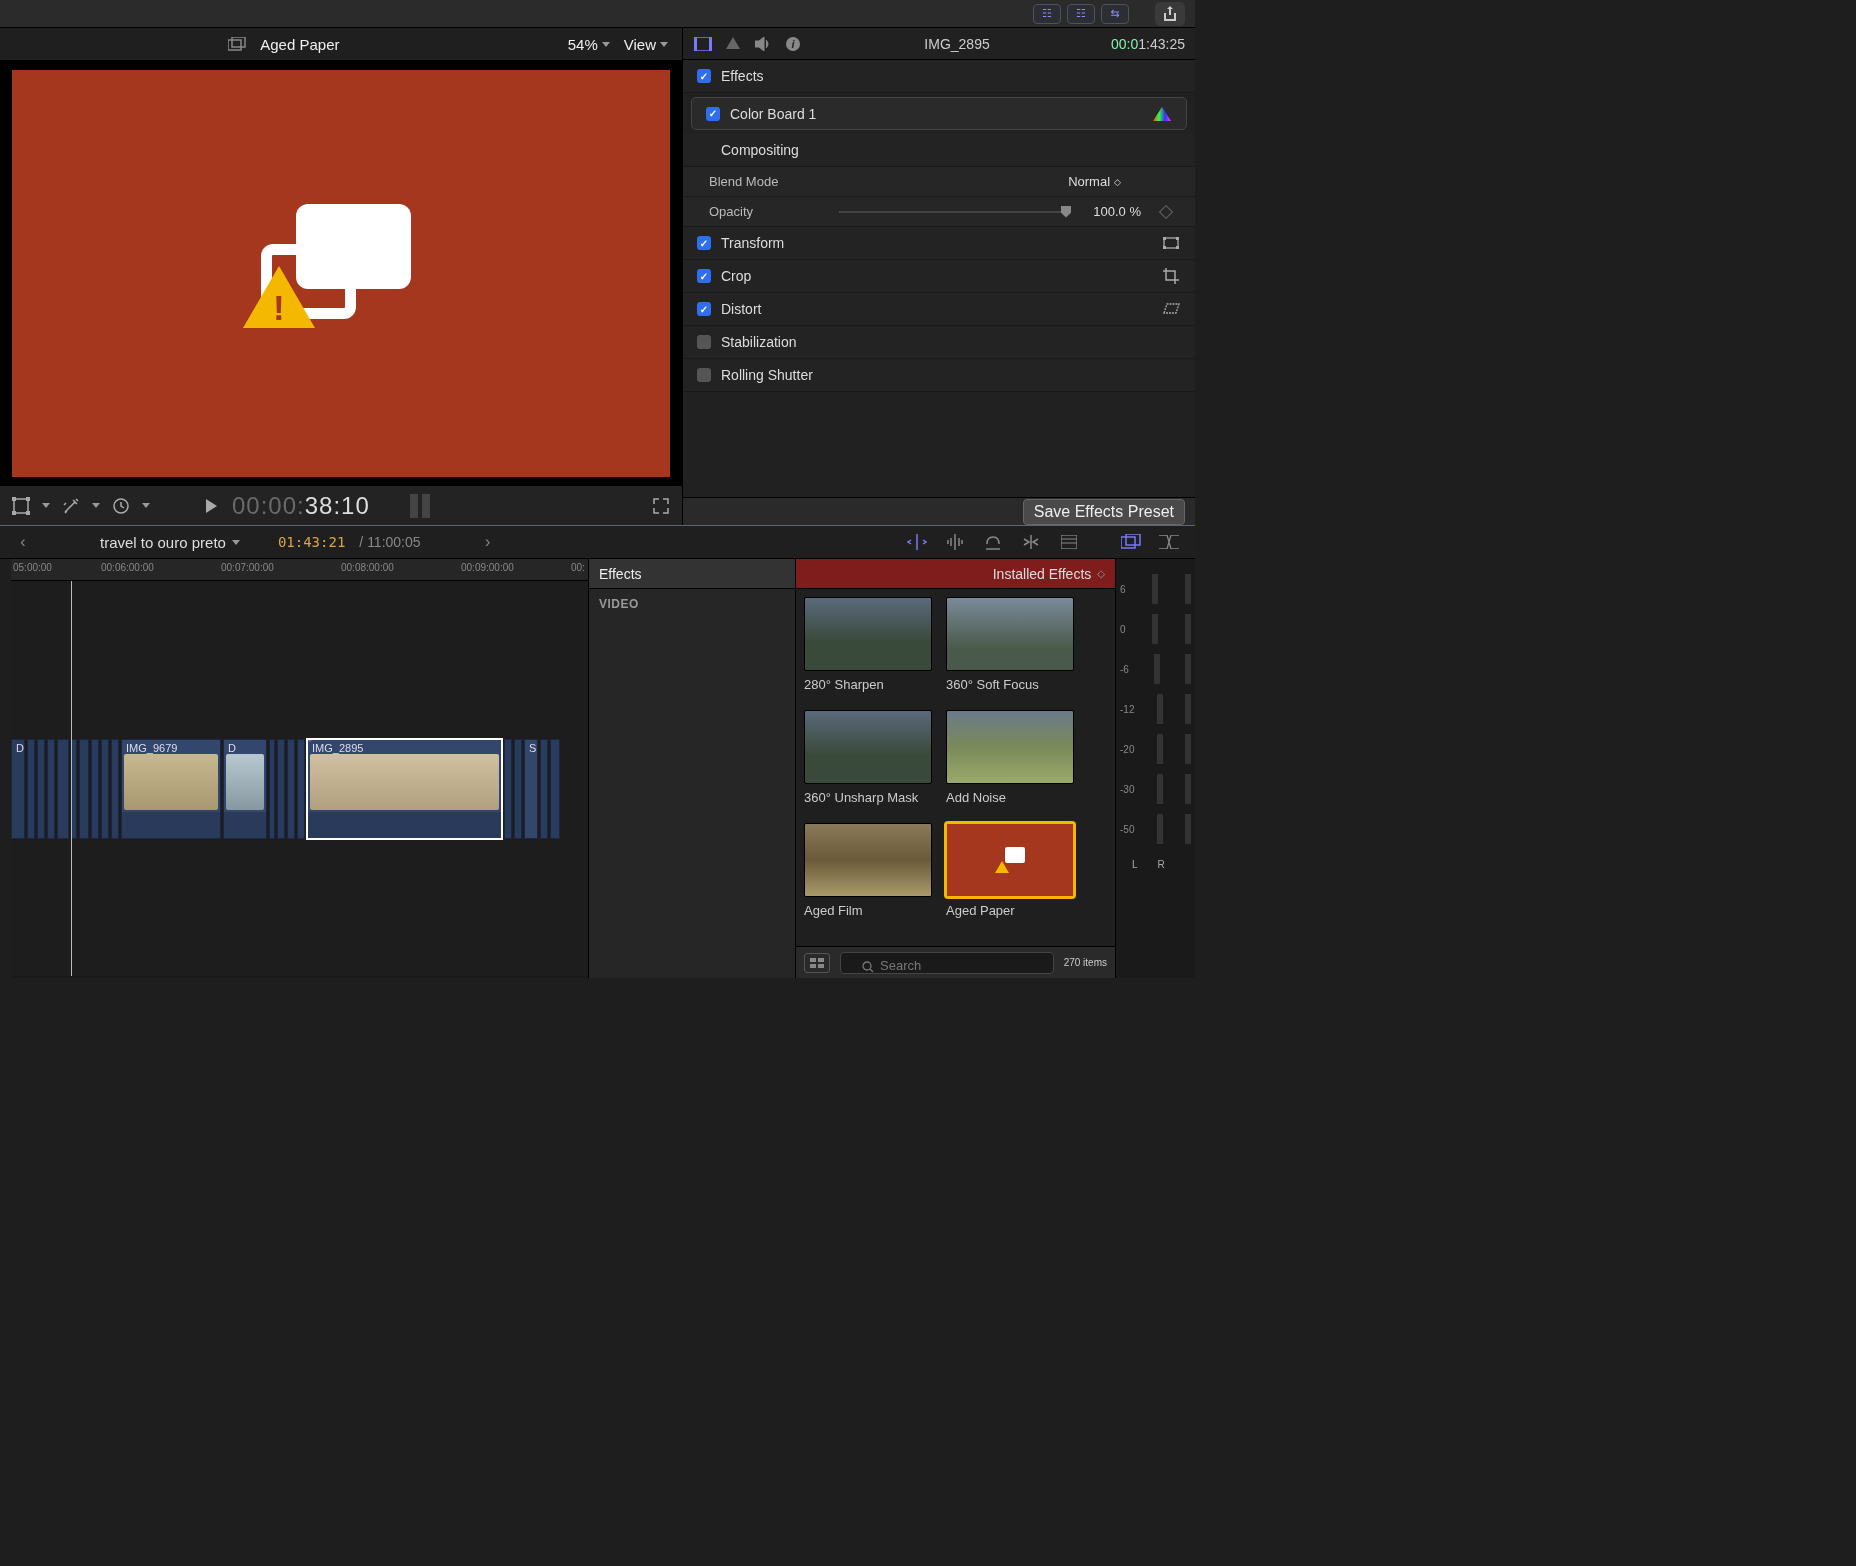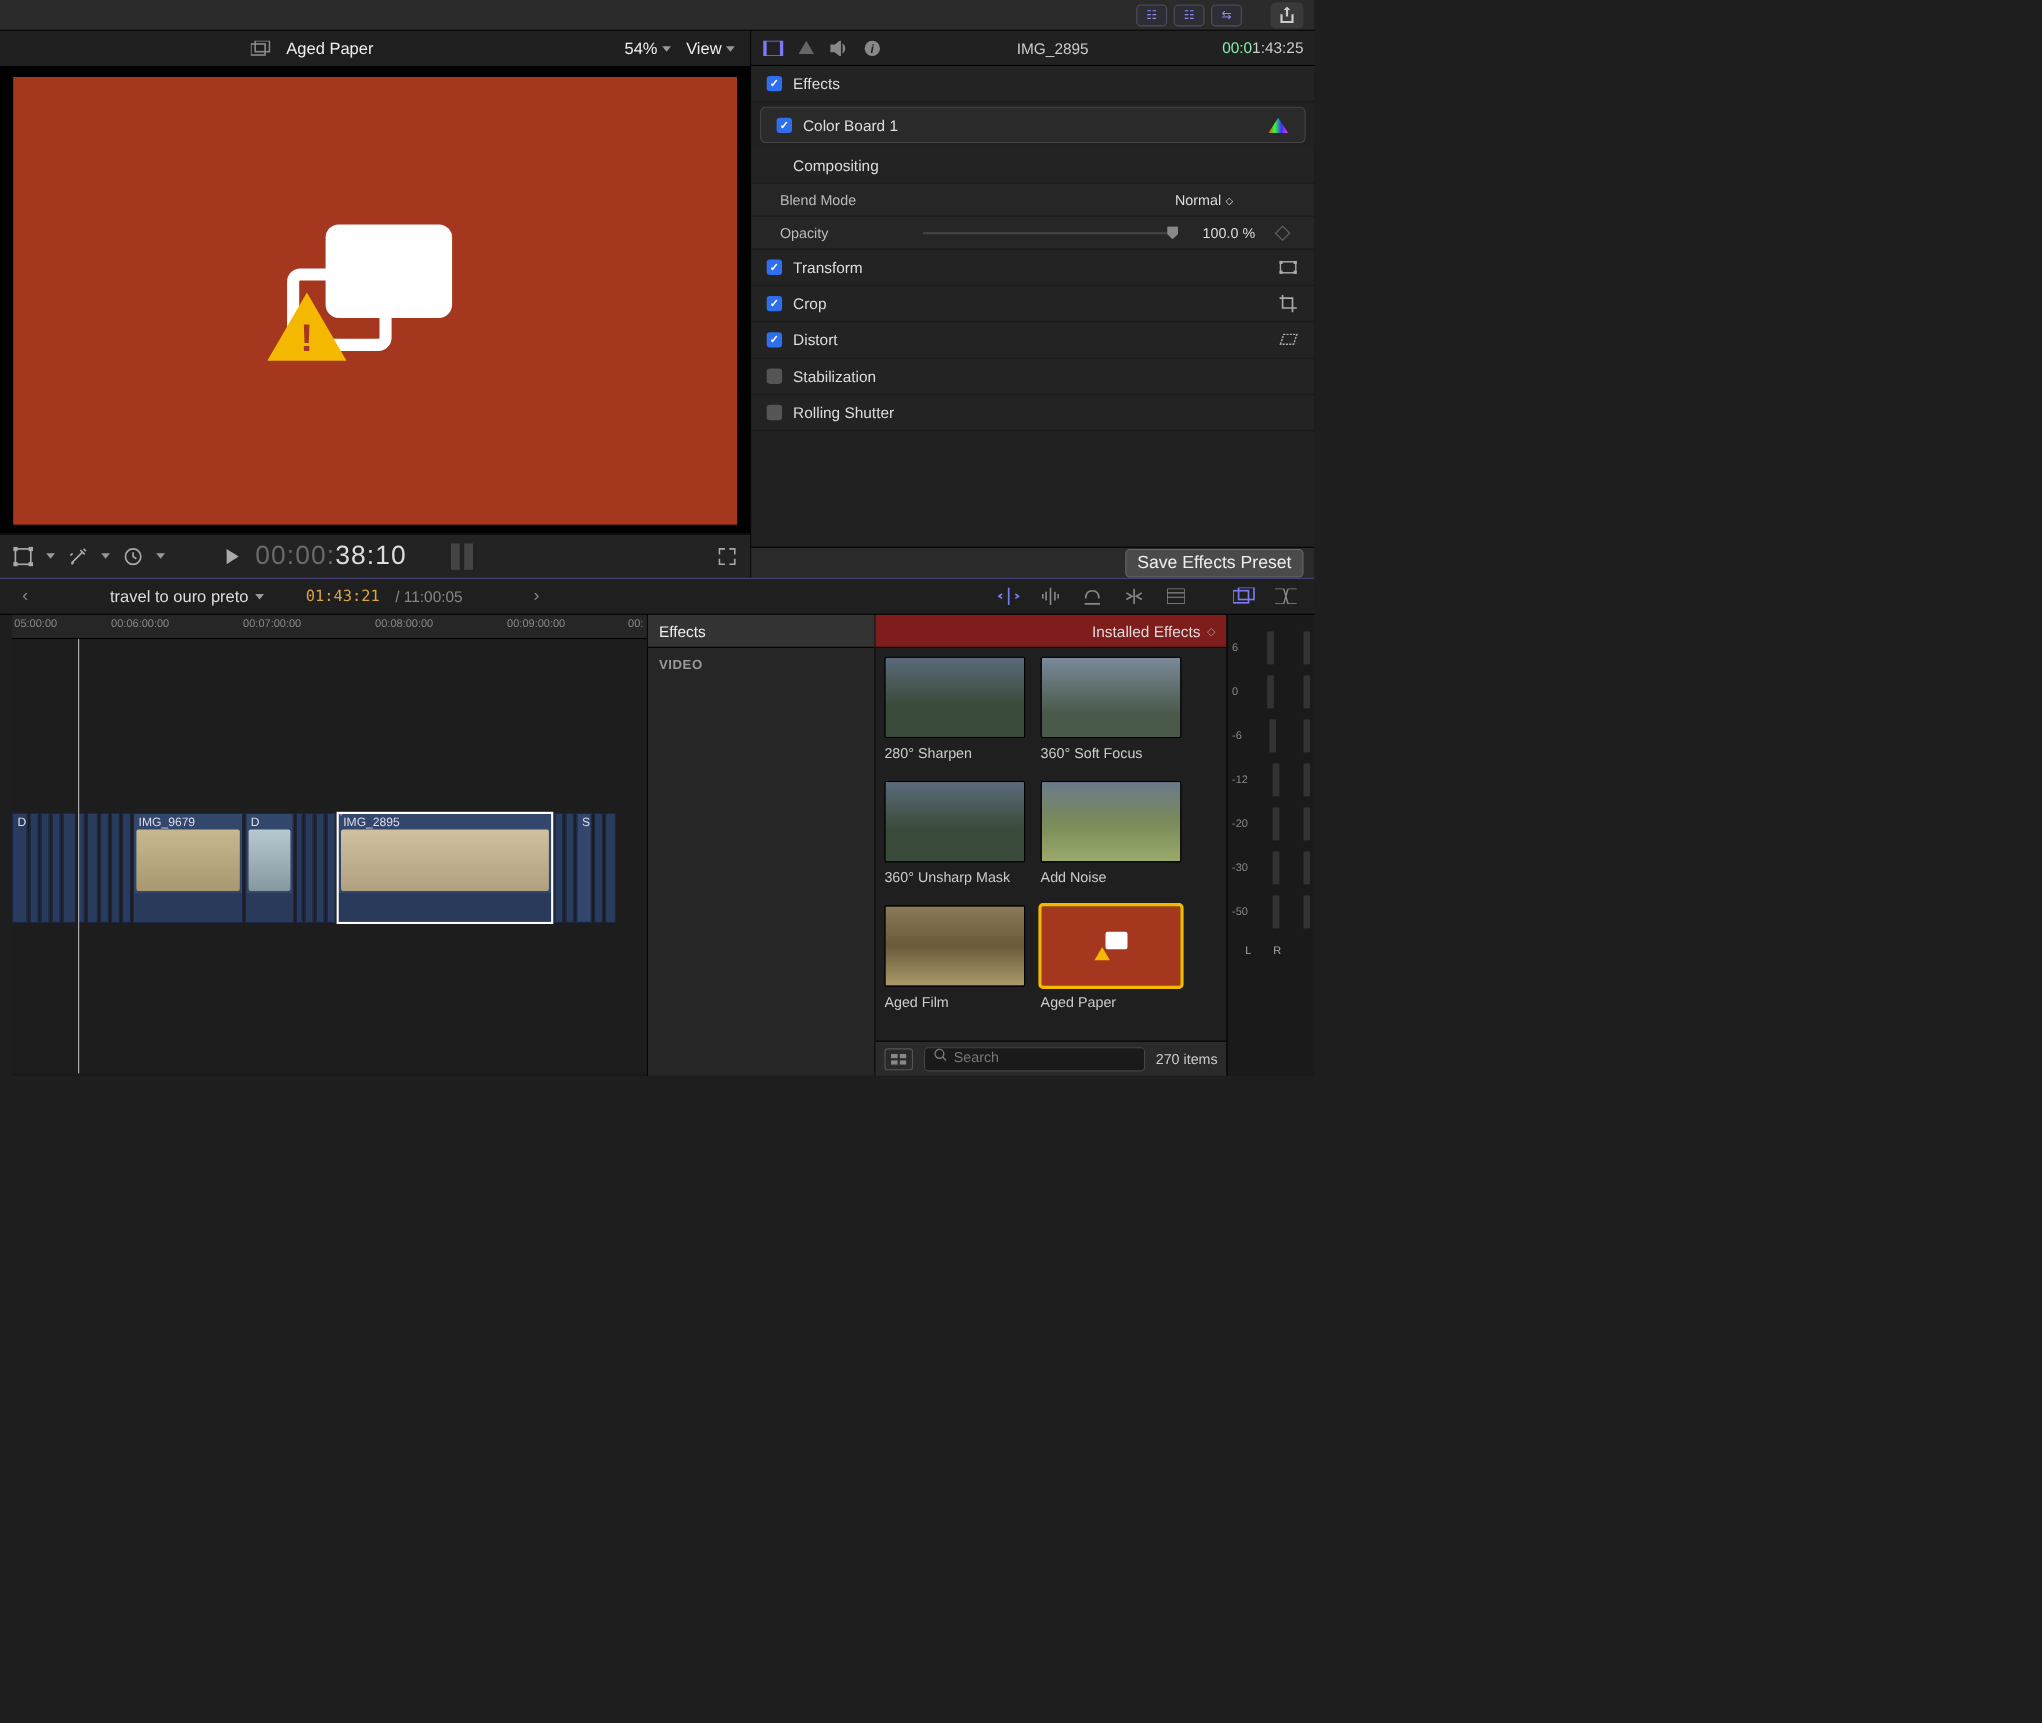--- a/index.html
+++ b/index.html
@@ -102,22 +102,22 @@
 .fx-grid { flex: 1; padding: 8px; display: grid; grid-template-columns: repeat(2, 132px); grid-auto-rows: min-content; gap: 18px 10px; align-content: start; }
 .fx-item { width: 132px; }
 .fx-thumb { width: 128px; height: 74px; background: linear-gradient(#6a7a8a 0%, #4a5a48 60%, #3a4a38 100%); border-radius: 2px; border: 1px solid #000; }
 .fx-thumb.selected { outline: 3px solid #f5b800; outline-offset: -1px; background: #a5371e; display: flex; align-items: center; justify-content: center; }
 .fx-thumb.selected .mini-icon { position: relative; width: 30px; height: 26px; }
 .fx-thumb.selected .mini-icon::before { content: ""; position: absolute; right: 0; top: 0; width: 20px; height: 16px; background: #fff; border-radius: 2px; }
 .fx-thumb.selected .mini-icon::after { content: ""; position: absolute; left: 0; bottom: 0; width: 0; height: 0; border-left: 7px solid transparent; border-right: 7px solid transparent; border-bottom: 12px solid #f5b800; }
 .fx-label { margin-top: 6px; color: #ccc; font-size: 13px; }
 .fx-footer { height: 32px; background: #2a2a2a; border-top: 1px solid #000; display: flex; align-items: center; padding: 0 8px; gap: 10px; }
 .fx-footer .view-btn { width: 26px; height: 20px; border: 1px solid #555; border-radius: 3px; display: flex; align-items: center; justify-content: center; }
-.fx-search { flex: 1; background: #1a1a1a; border: 1px solid #444; border-radius: 4px; height: 22px; display: flex; align-items: flex-start; padding: 0 8px; gap: 6px; color: #777; font-size: 13px; }
-.fx-count { color: #ccc; font-size: 13px; }
+.fx-search { flex: 1; background: #1a1a1a; border: 1px solid #444; border-radius: 4px; height: 22px; display: flex; align-items: flex-end; padding: 0 21px; gap: 6px; color: #777; font-size: 13px; }
+.fx-count { color: #ccc; font-size: 10px; }
 
 
 .meters { width: 80px; background: #1a1a1a; border-left: 1px solid #000; padding: 10px 4px; font-size: 10px; color: #888; font-family: Menlo, monospace; }
 .meters .mrow { display: flex; justify-content: space-between; align-items: center; height: 40px; }
 .meters .bar { width: 6px; background: #333; height: 30px; }
 .meters .lbl-lr { display: flex; gap: 20px; padding-left: 12px; margin-top: 10px; color: #aaa; }
 
 svg { display: block; }
 </style>
 </head>

